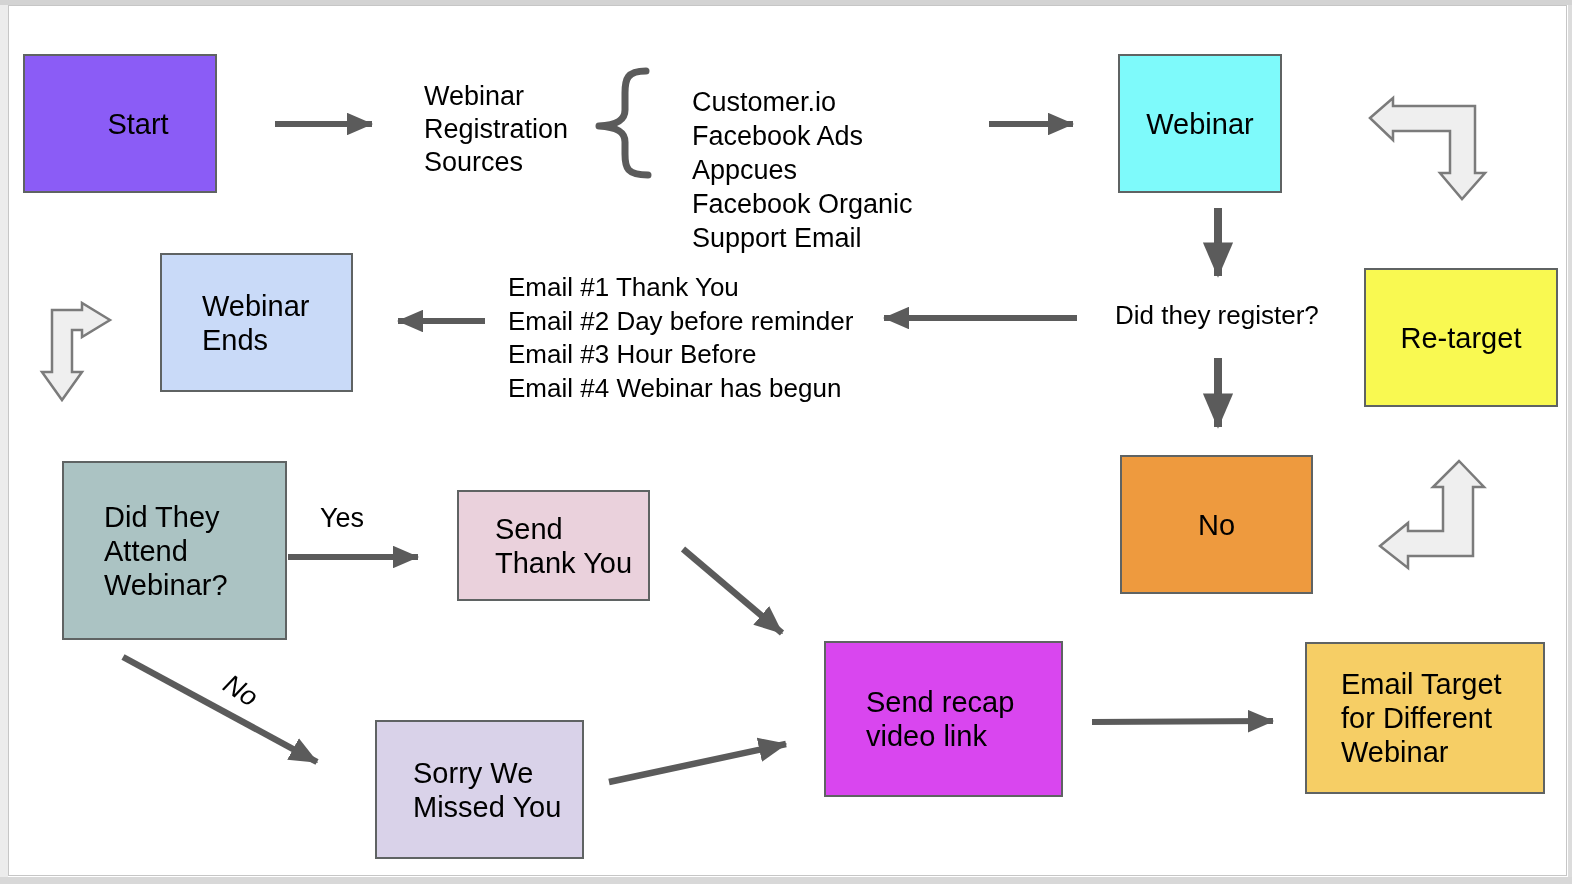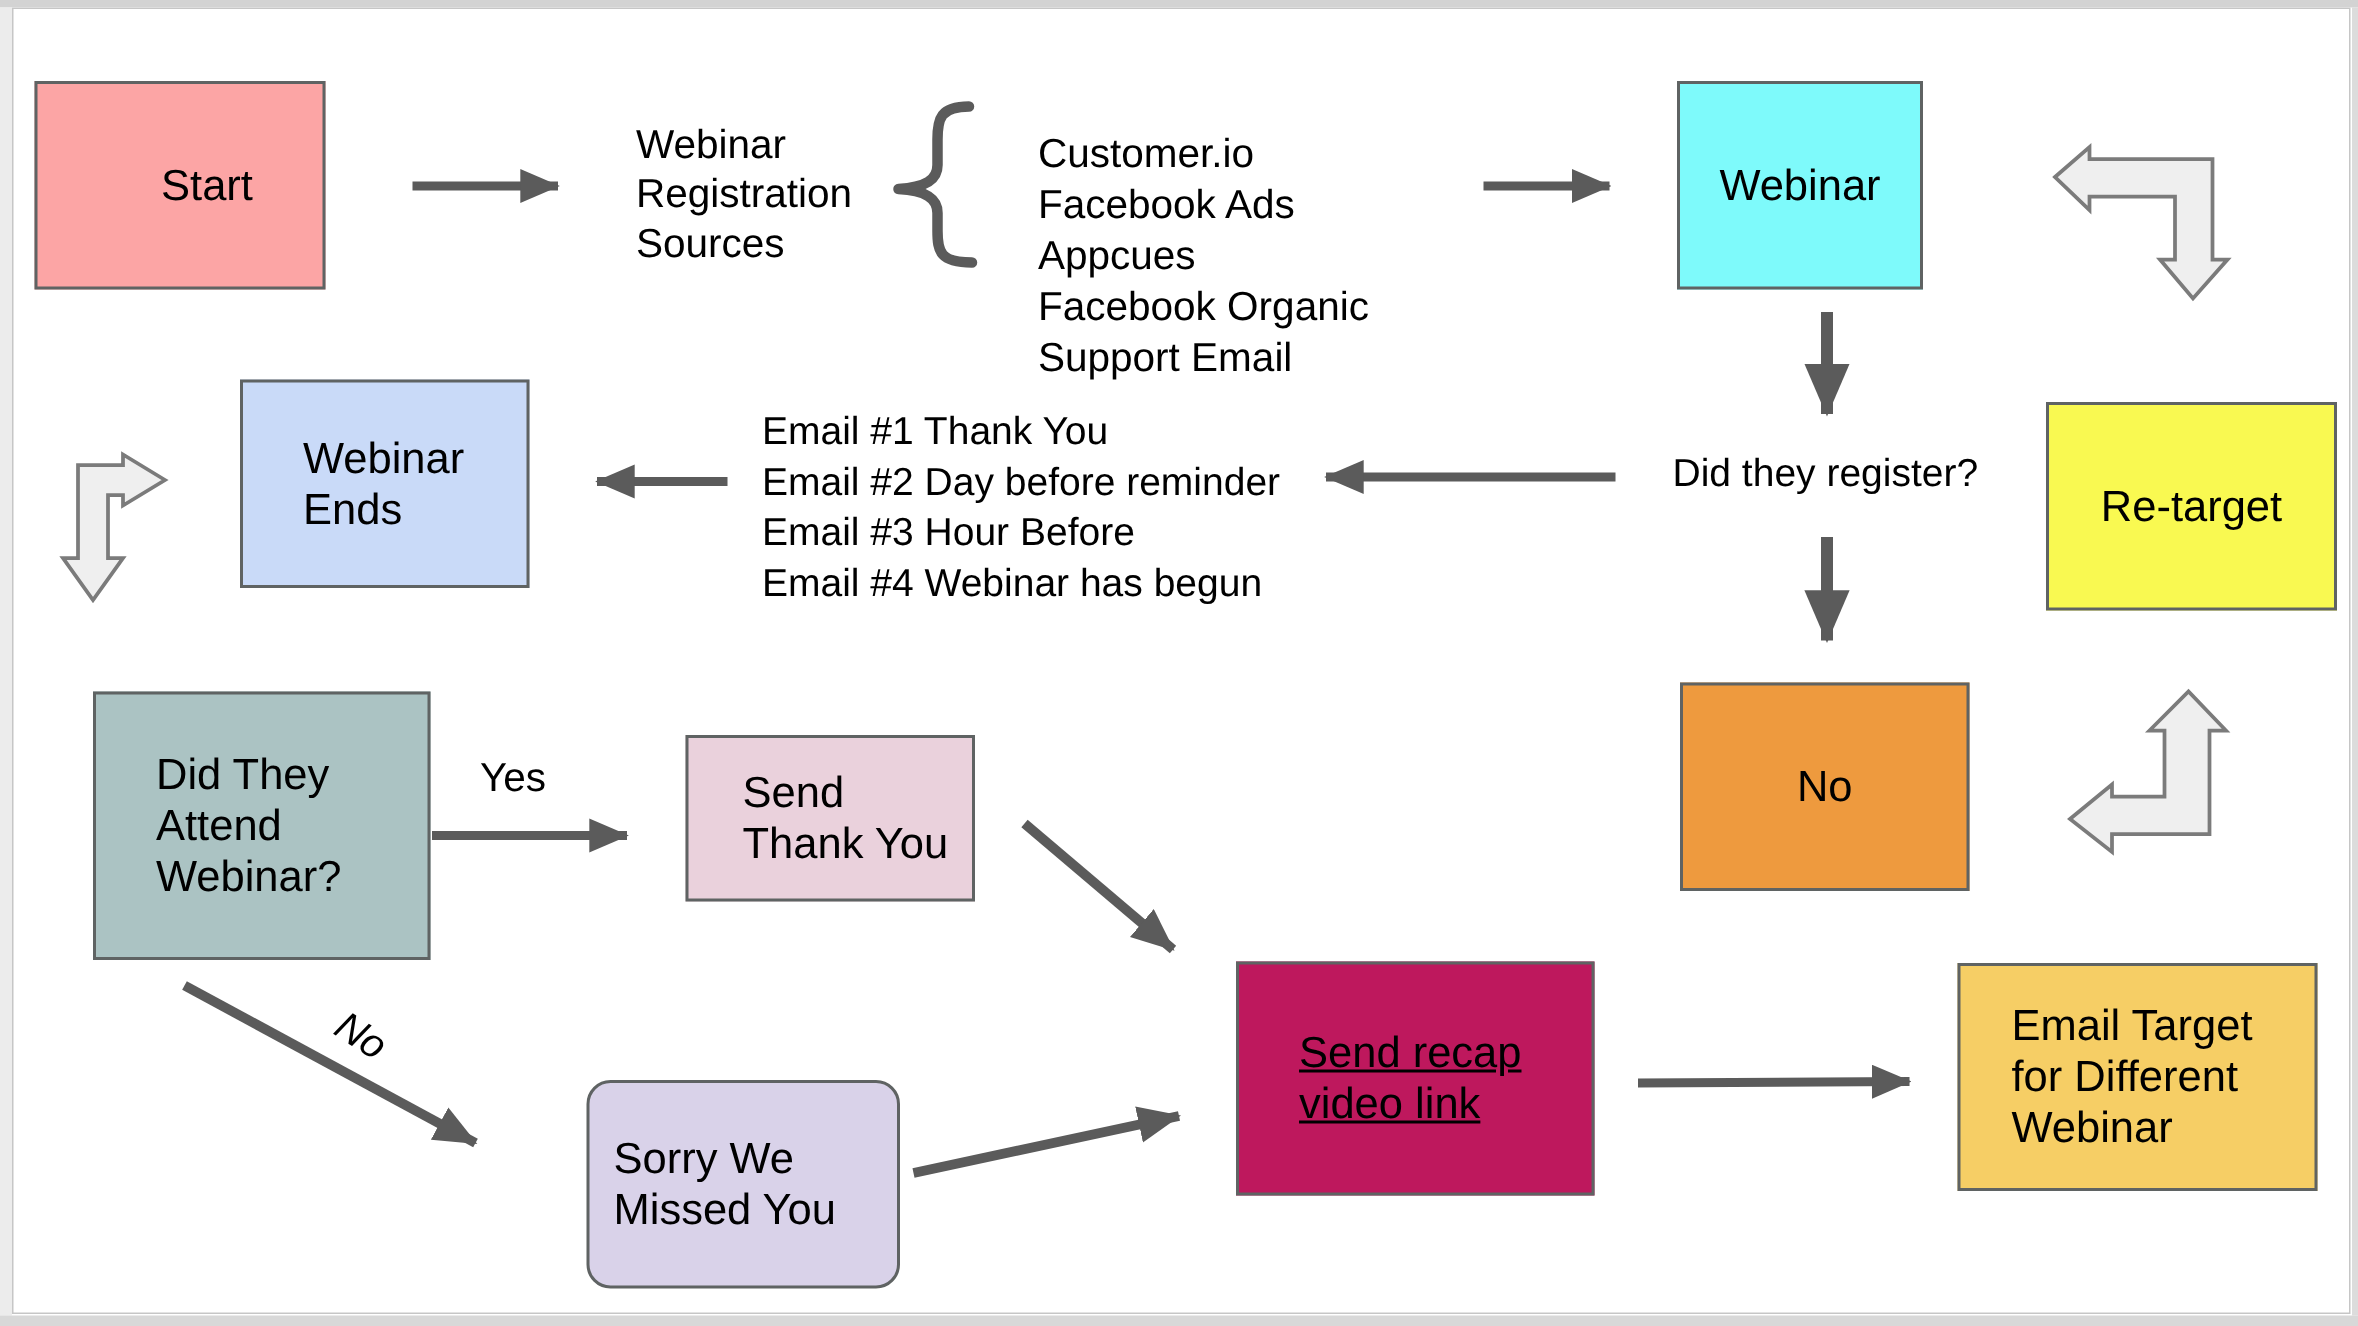--- a/index.html
+++ b/index.html
@@ -18,21 +18,21 @@
         display:flex;align-items:center;font-size:29px;line-height:34px;
         white-space:pre-line;color:#000;}
   .node.center{justify-content:center;text-align:center;}
   #n-start{left:23px;top:54px;width:194px;height:139px;}
   #n-webinar{left:1118px;top:54px;width:164px;height:139px;}
   #n-retarget{left:1364px;top:268px;width:194px;height:139px;}
   #n-webinar-ends{left:160px;top:253px;width:193px;height:139px;padding-left:40px;}
   #n-did-attend{left:23px;top:461px;width:225px;height:179px;padding-left:40px;margin-left:39px;}
   #n-no{left:1120px;top:455px;width:193px;height:139px;}
   #n-send-thank-you{left:457px;top:490px;width:193px;height:111px;padding-left:36px;}
-  #n-sorry-missed{left:391px;top:720px;width:209px;height:139px;padding-left:16px;border-radius:16px;}
+  #n-sorry-missed{left:375px;top:720px;width:209px;height:139px;padding-left:36px;}
   #n-send-recap{left:824px;top:641px;width:239px;height:156px;padding-left:40px;}
   #n-email-target{left:1305px;top:642px;width:240px;height:152px;padding-left:34px;}
   
   .label{position:absolute;white-space:pre-line;color:#000;}
   #l-sources-title{left:424px;top:80px;font-size:27px;line-height:33px;}
   #l-sources-list{left:692px;top:59px;font-size:27px;line-height:34px;margin-top:26px;}
   #l-did-register{left:1115px;top:300px;font-size:26px;line-height:30px;}
   #l-emails-list{left:508px;top:271px;font-size:26px;line-height:33.5px;}
   #l-yes{left:320px;top:503px;font-size:27px;}
   #l-no{left:226px;top:666px;font-size:27px;font-style:italic;
@@ -74,34 +74,34 @@
 
     <g fill="#efefef" stroke="#7b7b7b" stroke-width="2.5" stroke-linejoin="miter">
       <polygon points="1370,118 1393,98 1393,106 1475,106 1475,173 1485,173 1462,199 1440,173 1450,173 1450,131 1393,131 1393,140"></polygon>
       <polygon points="110,320 82,303 82,310 52,310 52,372 42,372 62,400 82,372 72,372 72,330 82,330 82,337"></polygon>
       <polygon points="1380,546 1408,523 1408,531 1443,531 1443,487 1433,487 1459,461 1484,487 1473,487 1473,556 1408,556 1408,568"></polygon>
     </g>
 
     <path d="M 646 71 C 627 71 625 79 625 93 L 625 110 C 625 120 617 125 599 126 C 617 127 625 132 625 142 L 625 154 C 625 168 627 175 648 175" fill="none" stroke="#5b5b5b" stroke-width="7" stroke-linecap="round" stroke-linejoin="round"></path>
   </svg>
 
-  <div class="node center" id="n-start" style="background-color: #fca5a5; padding-left: 36px;">Start</div>
+  <div class="node center" id="n-start" style="background-color: #8b5cf6; padding-left: 36px;">Start</div>
   <div class="node center" id="n-webinar" style="background-color: rgb(126, 250, 251);">Webinar</div>
   <div class="node center" id="n-retarget" style="background-color: rgb(249, 249, 81);">Re-target</div>
   <div class="node" id="n-webinar-ends" style="background-color: rgb(201, 218, 248);">Webinar
 Ends</div>
   <div class="node" id="n-did-attend" style="background-color: rgb(171, 195, 195);">Did They
 Attend
 Webinar?</div>
   <div class="node center" id="n-no" style="background-color: rgb(238, 154, 62);">No</div>
   <div class="node" id="n-send-thank-you" style="background-color: rgb(234, 209, 220);">Send
 Thank You</div>
   <div class="node" id="n-sorry-missed" style="background-color: rgb(217, 210, 233);">Sorry We
 Missed You</div>
-  <div class="node" id="n-send-recap" style="background-color: #be185d; text-decoration: underline;">Send recap
+  <div class="node" id="n-send-recap" style="background-color: #d946ef;">Send recap
 video link</div>
   <div class="node" id="n-email-target" style="background-color: rgb(246, 206, 101);">Email Target
 for Different
 Webinar</div>
 
   <div class="label" id="l-sources-title">Webinar
 Registration
 Sources</div>
   <div class="label" id="l-sources-list">Customer.io
 Facebook Ads

